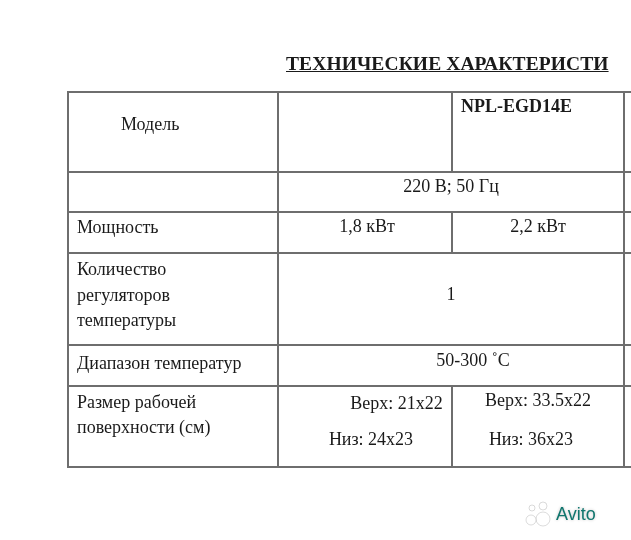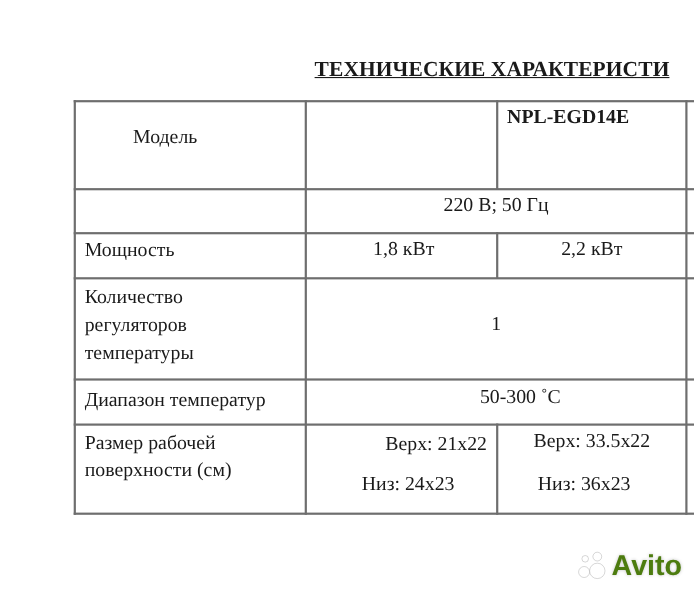--- a/index.html
+++ b/index.html
@@ -18,22 +18,22 @@
   .hl { height: 2px; }
   .vl { width: 2px; }
   .txt { position: absolute; font-size: 18px; line-height: 26px; white-space: nowrap; }
   .bold { font-weight: bold; }
   .center { text-align: center; }
   .watermark {
     position: absolute; left: 524px; top: 496px; width: 100px; height: 36px;
     display: flex; align-items: center;
   }
   .wm-text {
-    font-family: "Liberation Sans", sans-serif; font-size: 26px; font-weight: bold;
-    color: #4d7c0f; text-shadow: 0 0 3px rgba(0,0,0,0.25); margin-left: 4px;
+    font-family: "Liberation Sans", sans-serif; font-size: 18px; font-weight: normal;
+    color: #0f766e; text-shadow: 0 0 3px rgba(0,0,0,0.25); margin-left: 4px;
   }
 </style>
 </head>
 <body>
 
 <div class="title">ТЕХНИЧЕСКИЕ ХАРАКТЕРИСТИ</div>
 
 <div class="grid">
 
   <div class="hl" style="left:67px; top:91px; width:564px;"></div>

